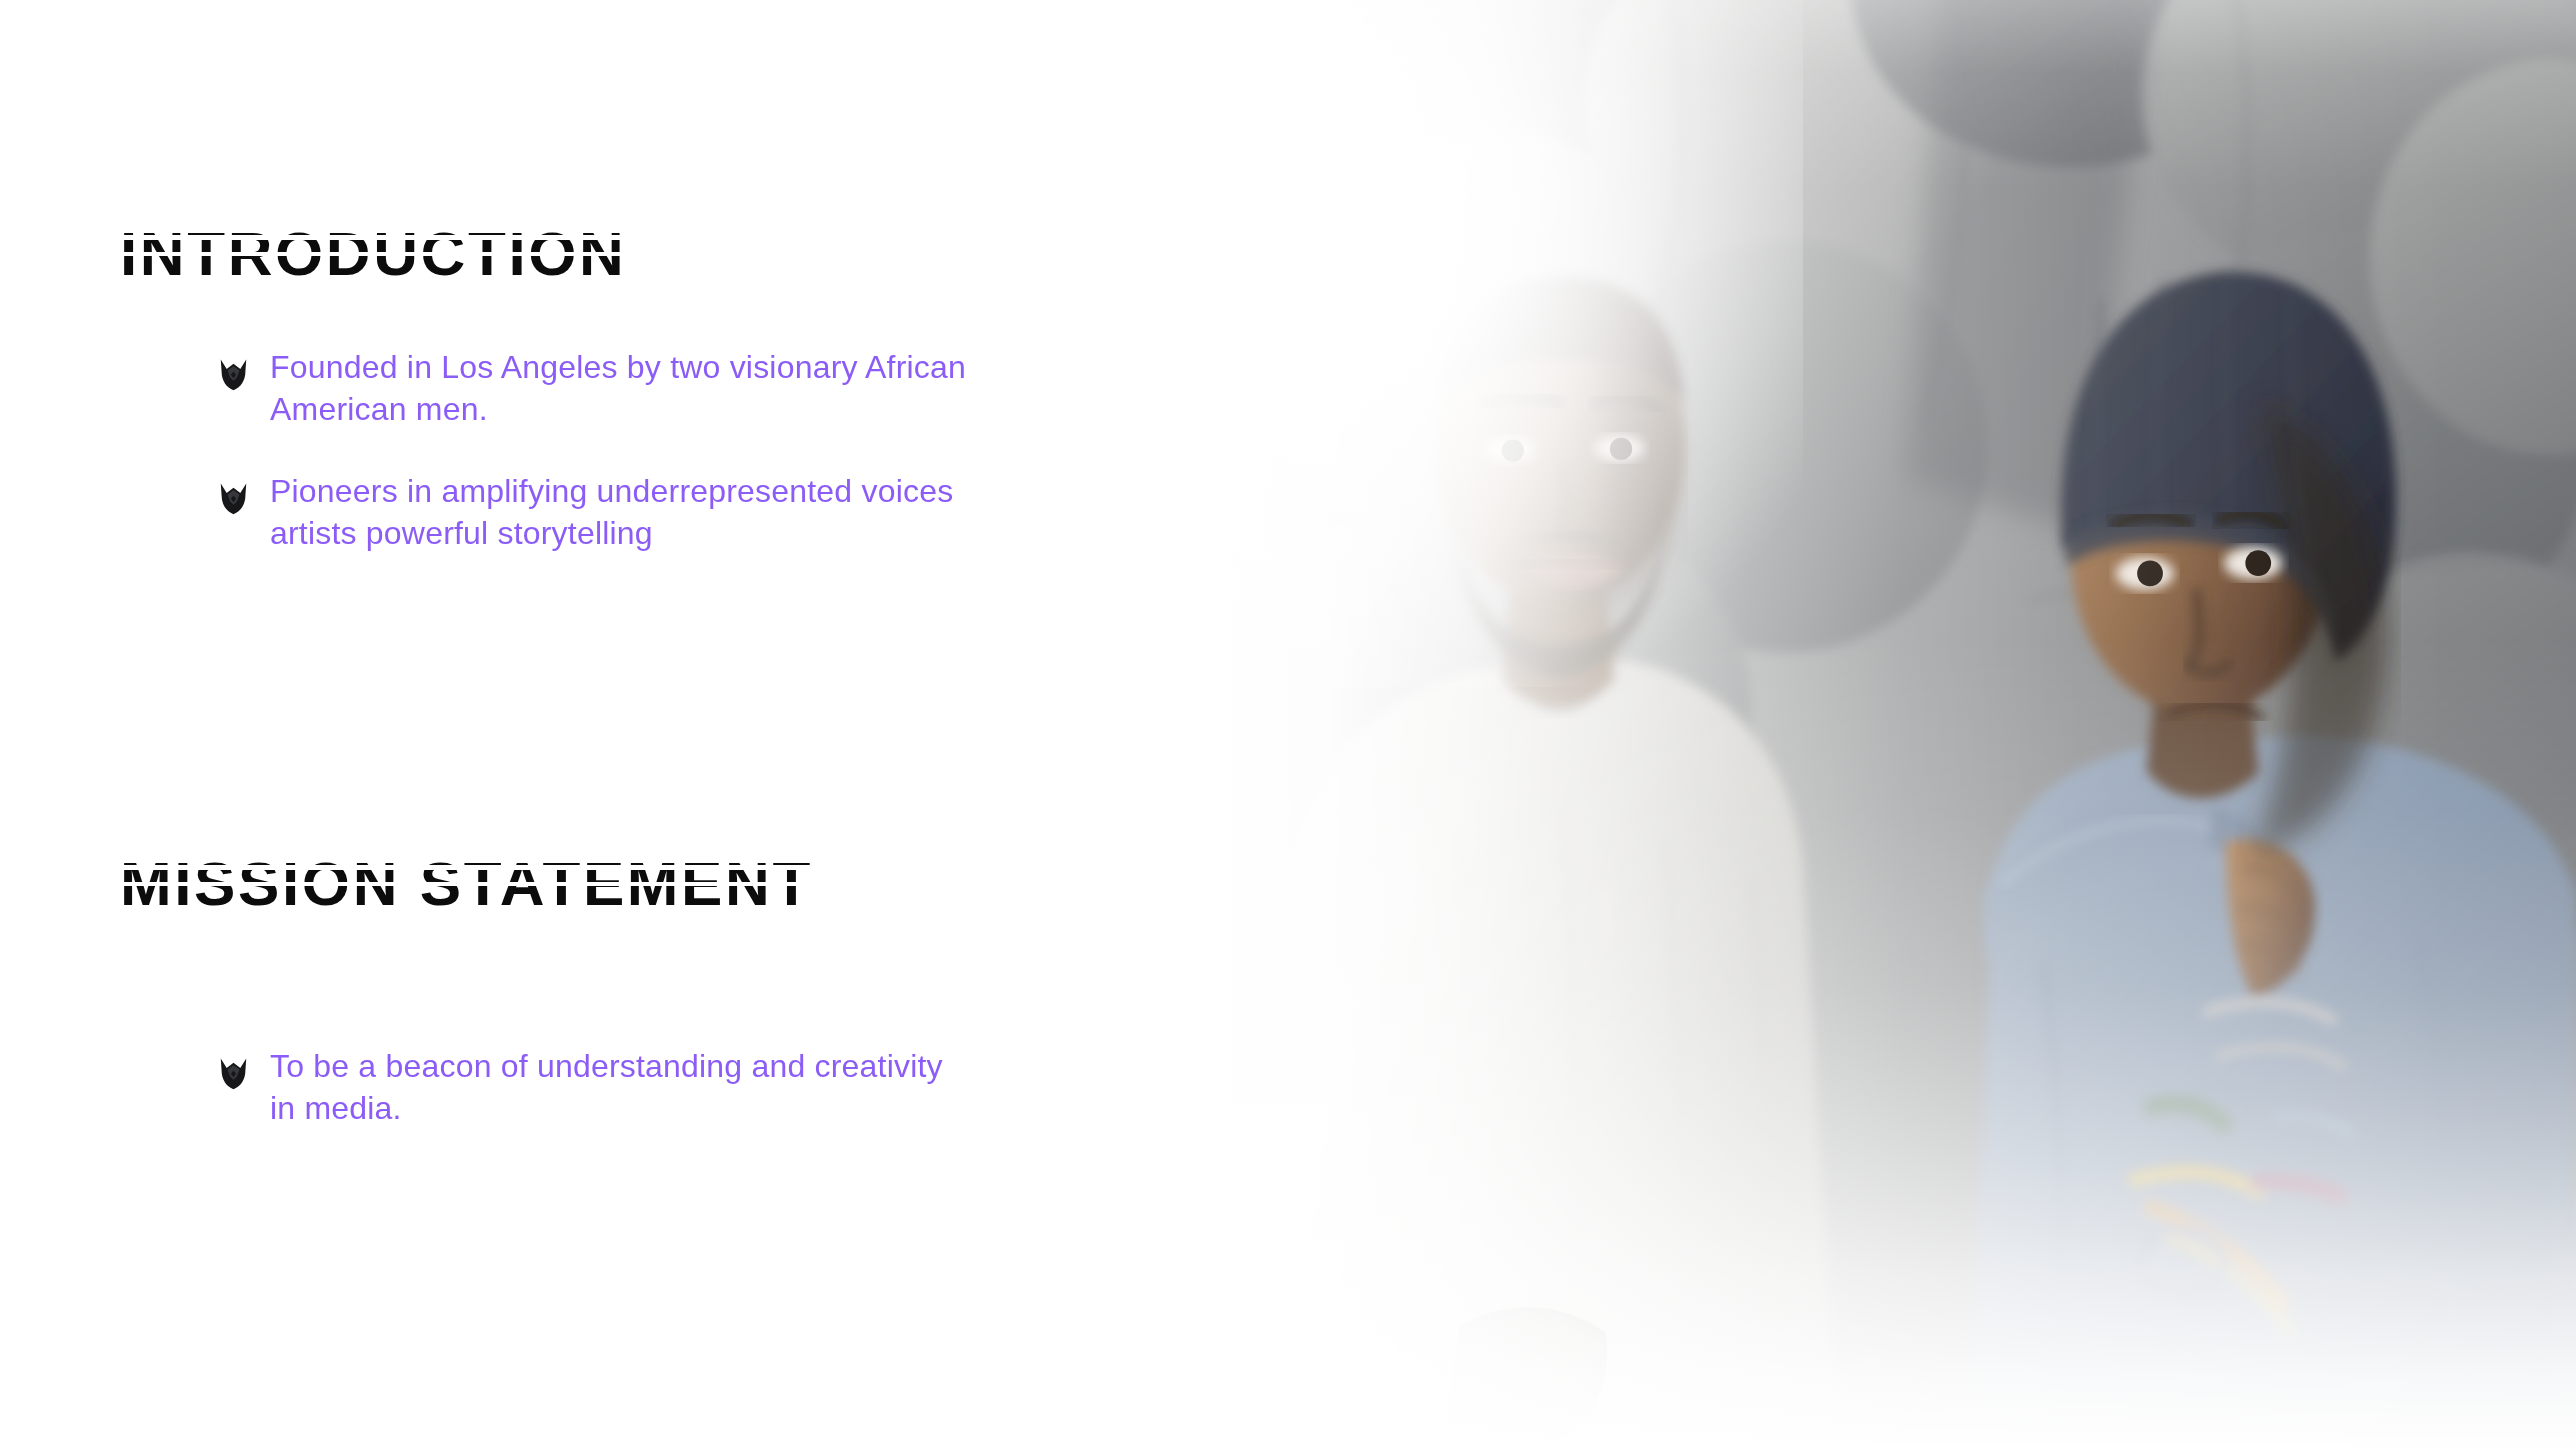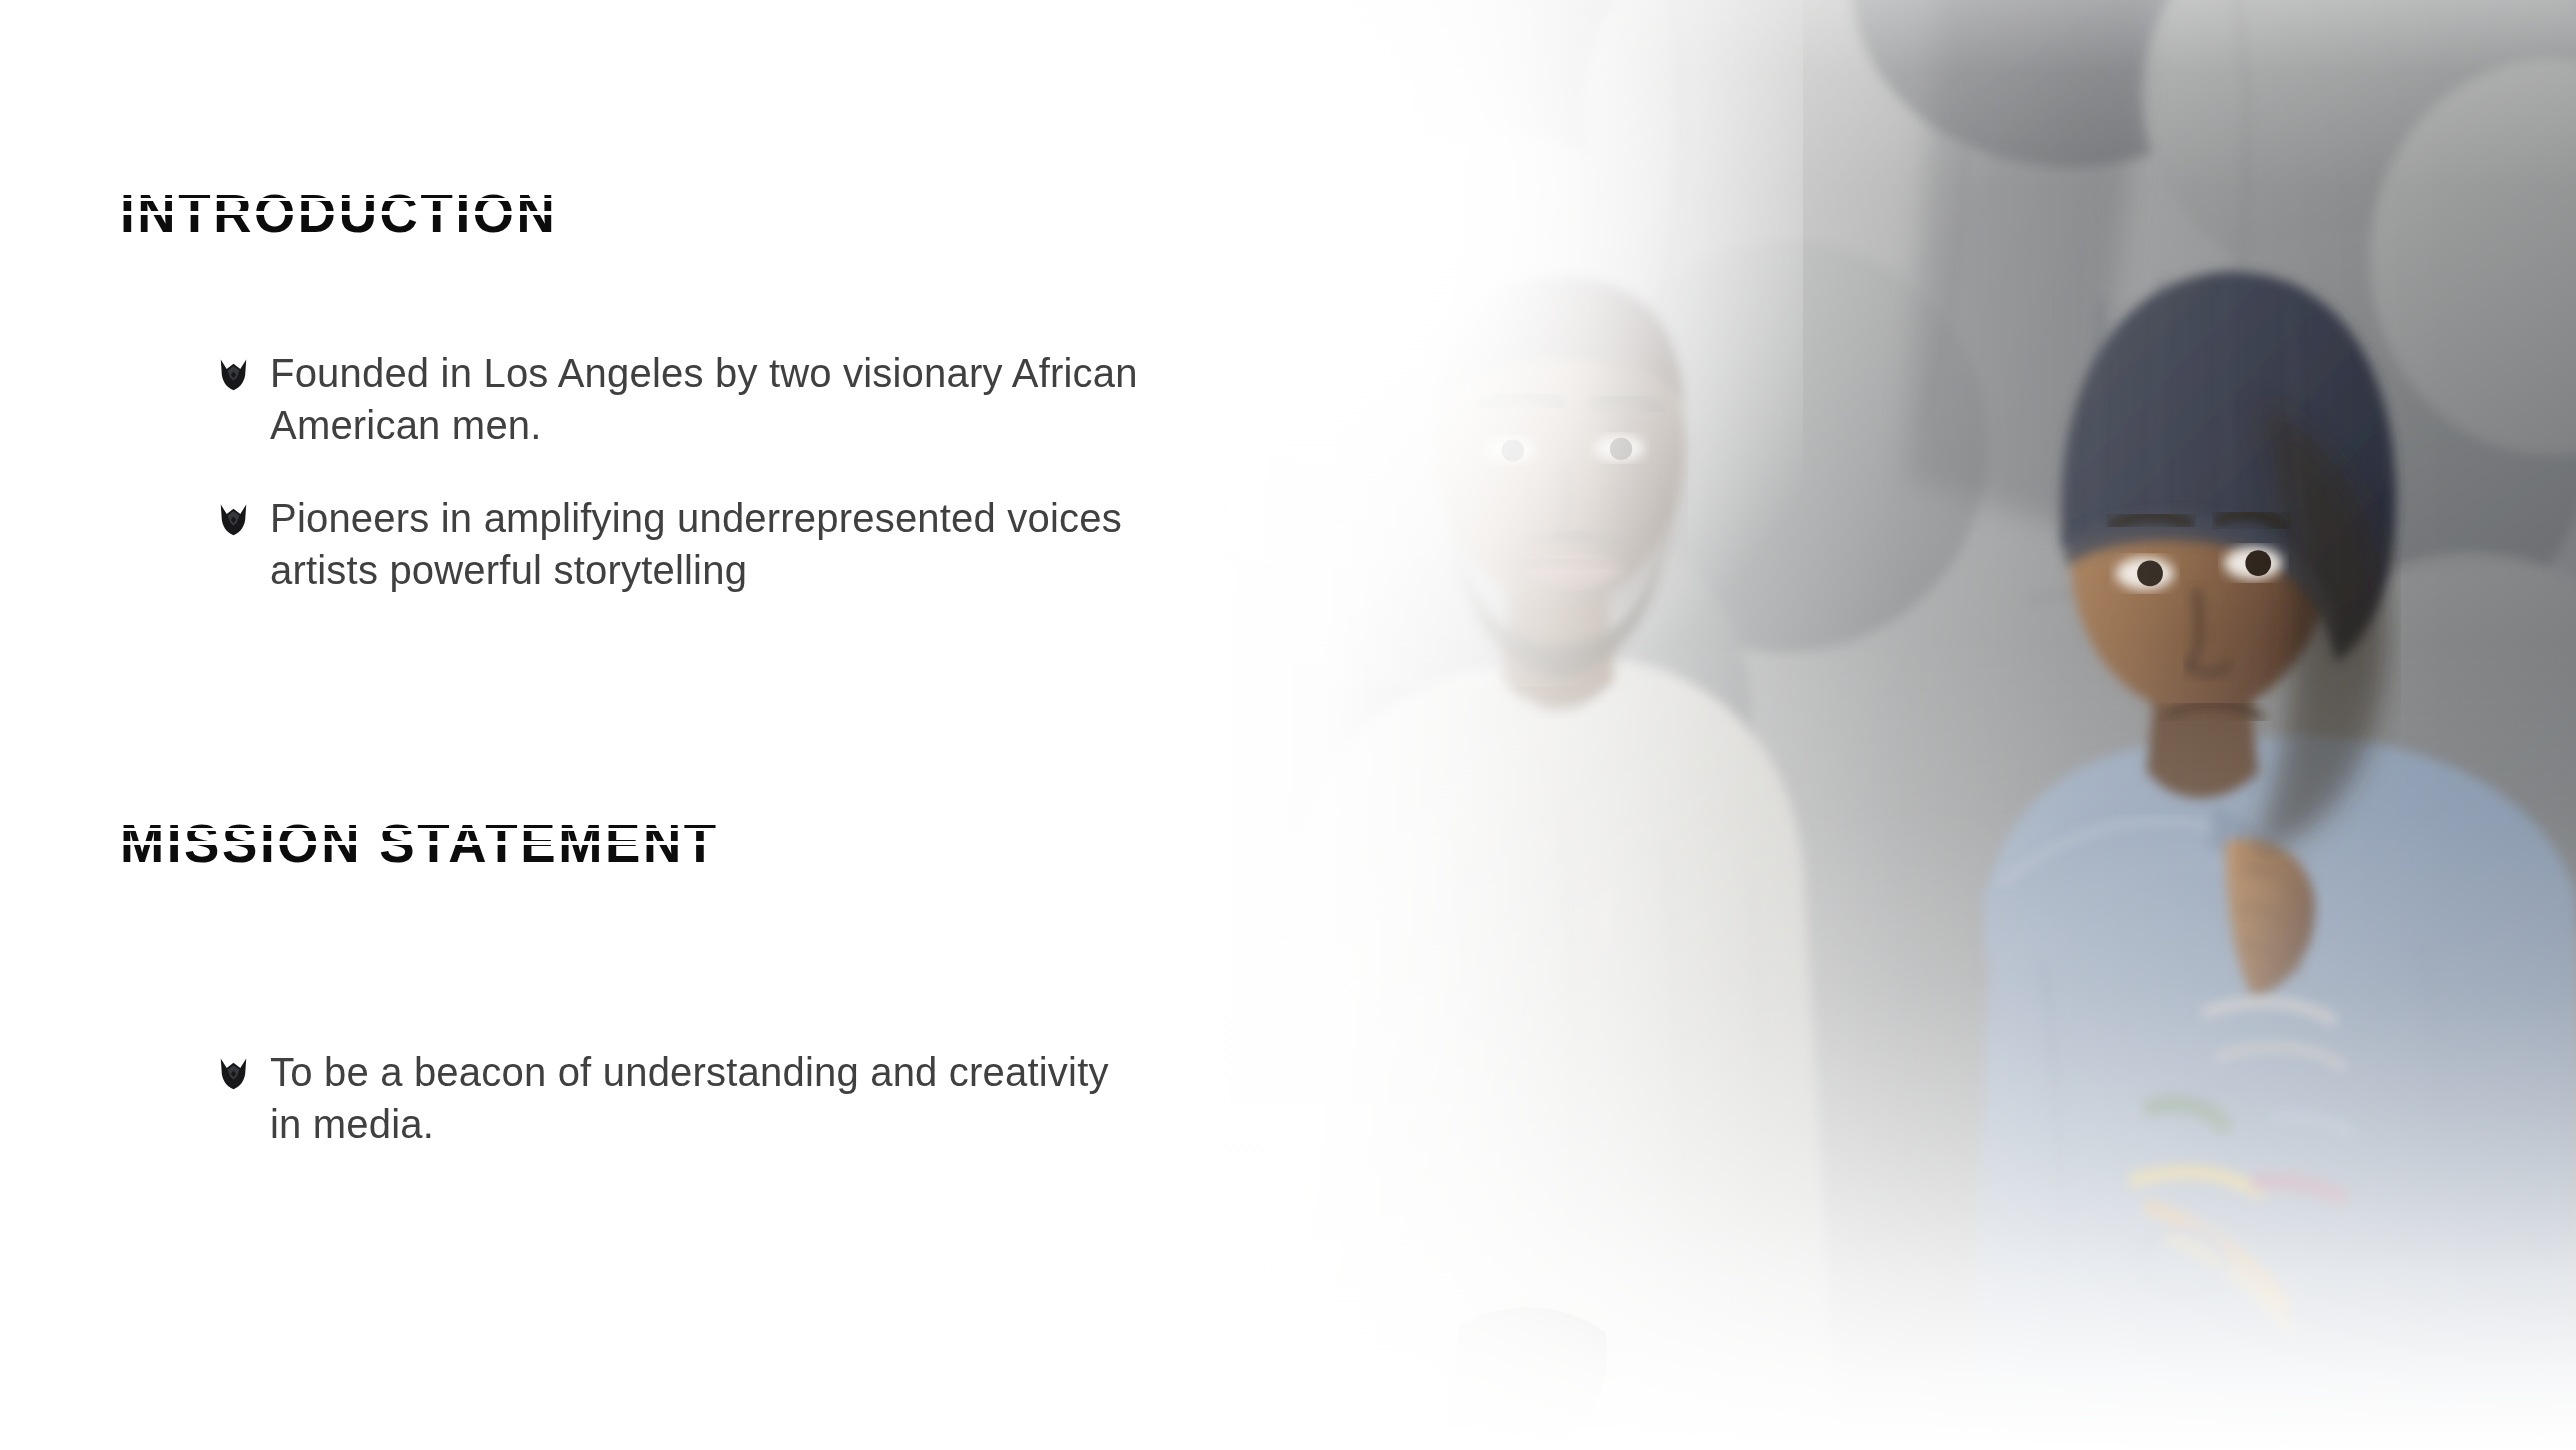--- a/index.html
+++ b/index.html
@@ -83,37 +83,38 @@
     left:0; top:0;
     width:1563px; height:1450px;
     z-index:5;
   }
 
   .section-heading {
     position:absolute;
     left:120px;
     font-family:"Liberation Sans", sans-serif;
     font-weight:700;
-    font-size:53px;
+    font-size:62px;
     line-height:1;
     letter-spacing:2.6px;
     color:#0c0c0c;
     white-space:nowrap;
     
     background:
       linear-gradient(to bottom,
         #0c0c0c 0%, #0c0c0c 20%,
         #ffffff 20%, #ffffff 27%,
         #0c0c0c 27%, #0c0c0c 46%,
         #ffffff 46%, #ffffff 53%,
         #0c0c0c 53%, #0c0c0c 100%);
     -webkit-background-clip:text;
     background-clip:text;
     -webkit-text-fill-color:transparent;
     color:transparent;
+    margin-top:36px;
   }
   #heading-introduction { top:187px; }
   #heading-mission      { top:817px; }
 
   .bullet-list { position:absolute; left:219px; }
   #list-introduction { top:347px; }
   #list-mission      { top:1008px;margin-top:38px; }
 
   .bullet-item {
     display:flex;
@@ -126,24 +127,24 @@
     flex:0 0 auto;
     width:29px; height:34px;
     margin-right:22px;
     margin-top:10.3px;
   }
   .bullet-marker svg { display:block; width:100%; height:100%; }
 
   .bullet-text {
     font-family:"Liberation Sans", sans-serif;
     font-weight:300;
-    font-size:40px;
+    font-size:32px;
     line-height:1.30;
     letter-spacing:0.2px;
-    color:#404040;
+    color:#8b5cf6;
     max-width:936px;
     white-space:pre-line;
   }
 </style>
 </head>
 <body>
 
 <div id="slide">
 
   <div id="photo-layer">

